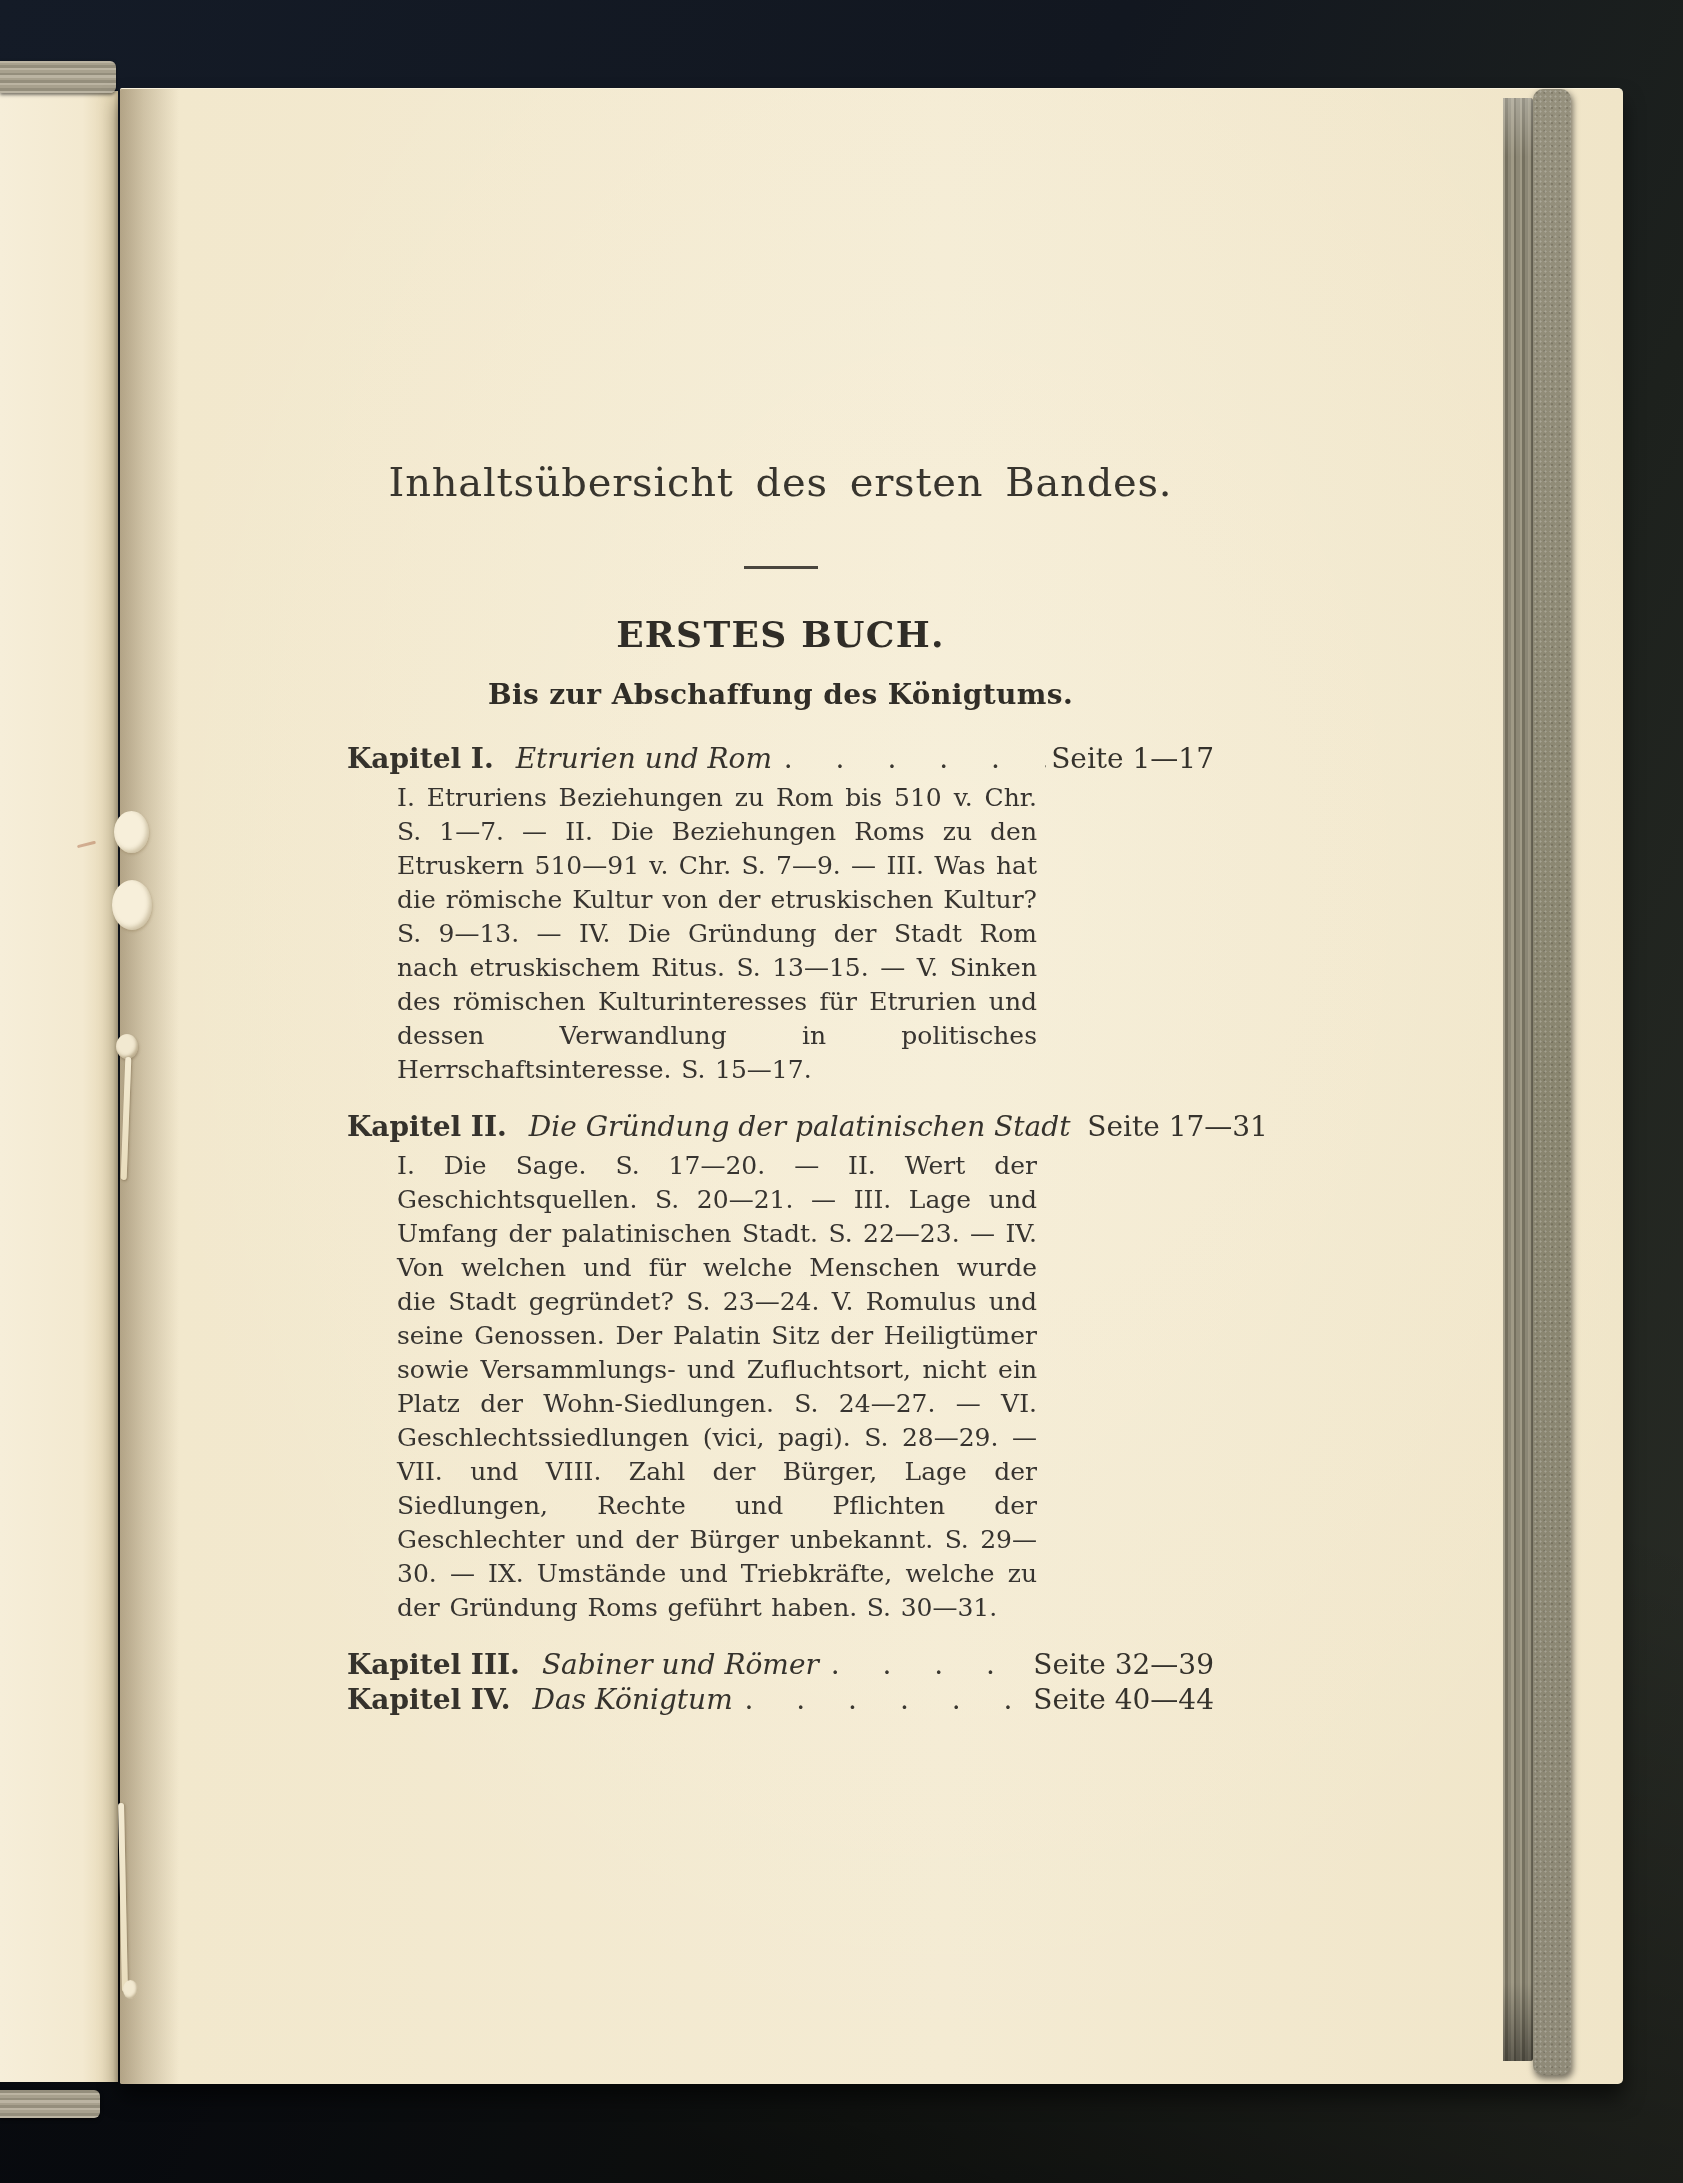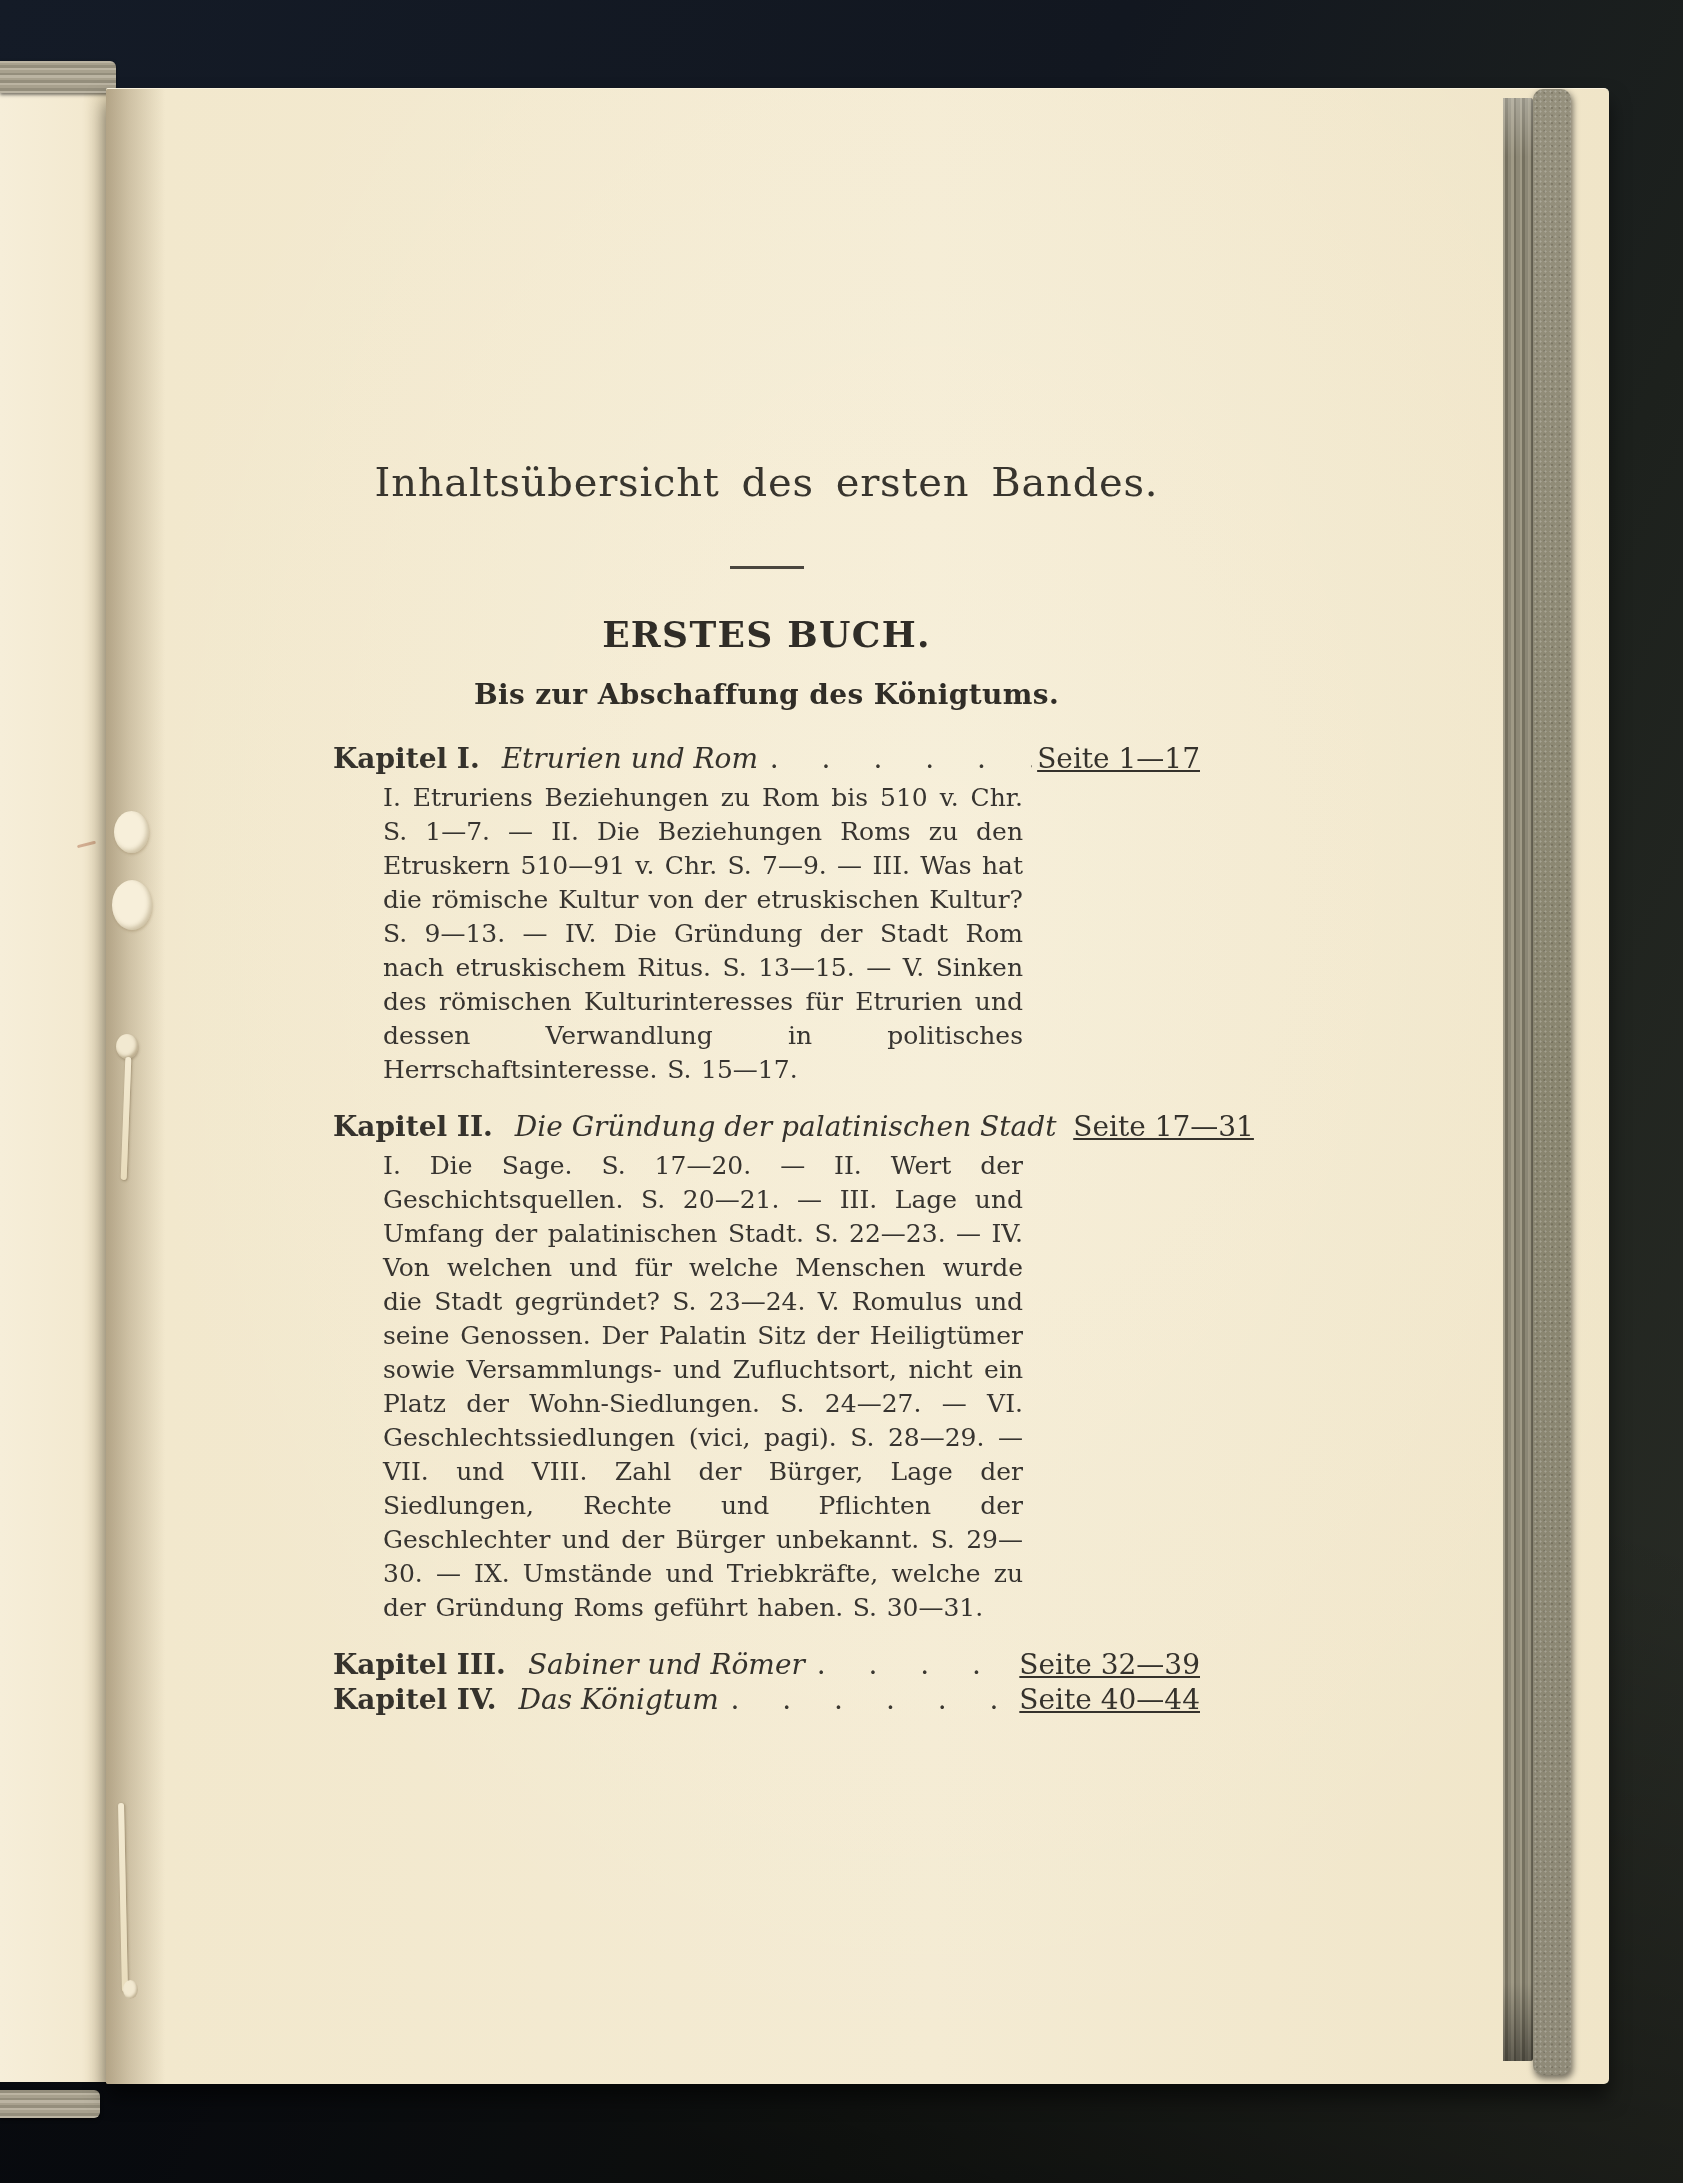--- a/index.html
+++ b/index.html
@@ -30,21 +30,21 @@
     position:absolute;
     background:repeating-linear-gradient(0deg,#bbb4a2 0 2.5px,#948e7c 2.5px 5px,#a8a18e 5px 7.6px);
     box-shadow:0 1.7px 3.4px rgba(0,0,0,.5);
     border-radius:0 5.9px 5.9px 0;
   }
   .tape-top{left:0;top:61px;width:116px;height:32px;}
   .tape-bottom{left:0;top:2090px;width:100px;height:28px;}
 
   
   .book-page{
-    position:absolute;left:106px;top:88px;width:1503px;height:1995px;
+    position:absolute;left:120px;top:88px;width:1503px;height:1995px;
     background:
       radial-gradient(ellipse at 55% 40%, rgba(255,252,240,.25) 0%, rgba(0,0,0,0) 70%),
       linear-gradient(90deg,#e8dbbc 0%,#f2e8cd 4%,#f4ebd3 55%,#f0e5c8 100%);
     border-top:1.7px solid #faf3de;
     border-radius:1.7px 5px 5px 1.7px;
     box-shadow:0 13.5px 20px rgba(0,0,0,.55);
   }
   .gutter-shadow{
     position:absolute;left:0;top:0;width:59px;height:100%;
     background:linear-gradient(90deg,rgba(74,56,30,.34) 0%,rgba(74,56,30,.18) 40%,rgba(74,56,30,0) 100%);
@@ -122,21 +122,21 @@
     display:flex;align-items:baseline;
     font-size:28px;line-height:35px;white-space:nowrap;
   }
   .ch-label{font-weight:700;flex:0 0 auto;}
   .ch-title{flex:0 0 auto;margin-left:22px;font-style:italic;}
   .leader{
     flex:1 1 auto;overflow:hidden;white-space:nowrap;
     margin:0 5px 0 11.8px;letter-spacing:17px;color:#3b3831;
   }
   .leader::after{content:". . . . . . . . . . . . . . . . . . . . . . . . . .";}
-  .ch-ref{flex:0 0 auto;text-align:right;text-decoration:underline;}
+  .ch-ref{flex:0 0 auto;text-align:right;}
   .ch-summary{
     margin:5px 0 22px 50px;width:640px;
     font-size:25px;line-height:34px;text-align:justify;
     word-spacing:1.7px;color:#373430;
   }
 </style>
 </head>
 <body>
 
 <div class="scene">

